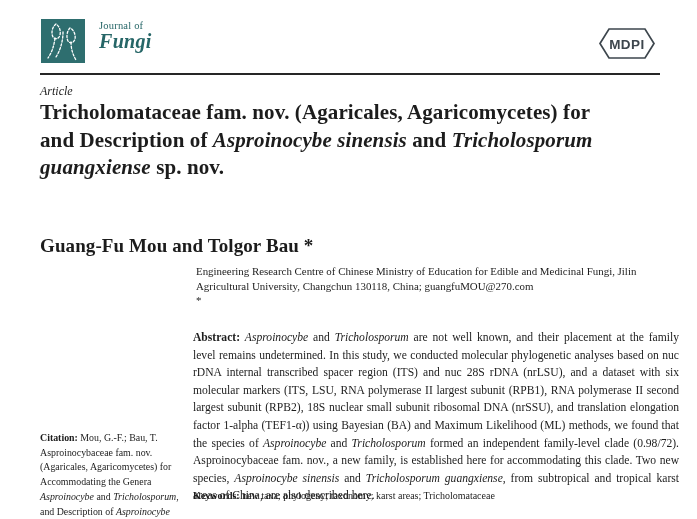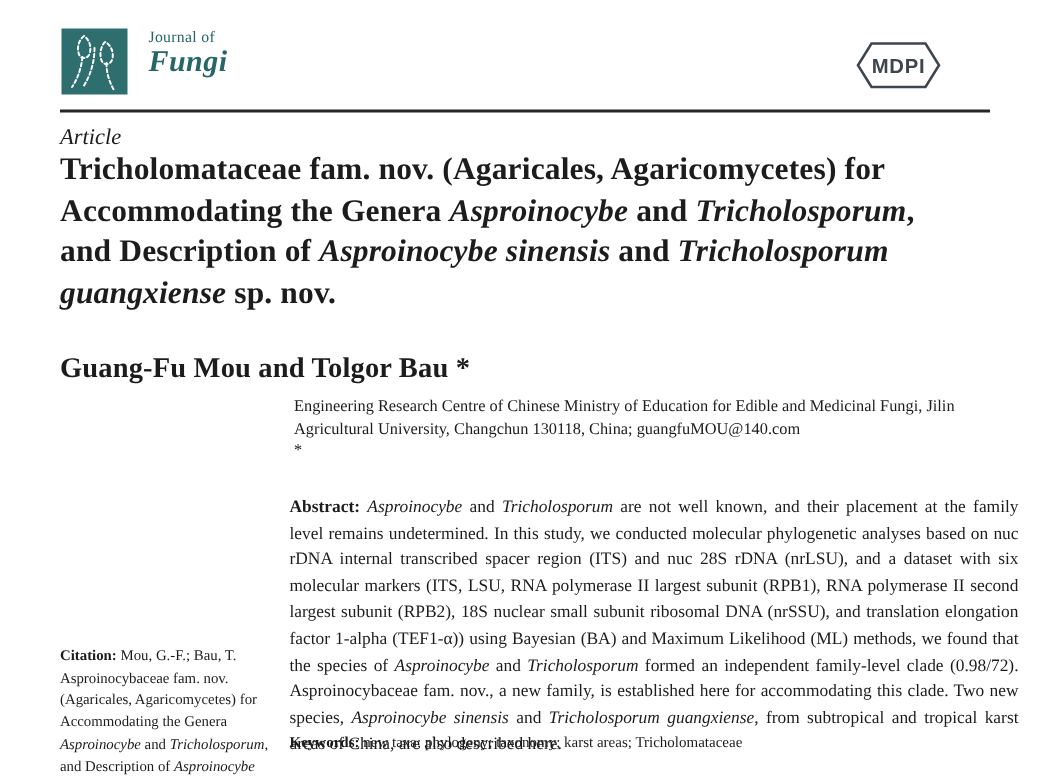--- a/index.html
+++ b/index.html
@@ -11,26 +11,26 @@
   .abs{position:absolute;}
   .it{font-style:italic;}
   .bd{font-weight:bold;}
 
   
   .logo-square{left:41px;top:19px;width:44px;height:44px;background:#2e6e6f;}
   .logo-square svg{display:block;width:44px;height:44px;}
   .journal-text{left:99px;top:20px;color:#266667;}
   .journal-label{font-size:10.5px;letter-spacing:.2px;}
   .journal-name{font-size:20px;font-style:italic;font-weight:bold;margin-top:-1px;letter-spacing:.3px;}
-  .mdpi-logo{left:568px;top:25px;width:62px;height:37px;}
+  .mdpi-logo{left:596px;top:25px;width:62px;height:37px;}
   .mdpi-logo svg{display:block;width:62px;height:37px;}
   .header-rule{left:40px;top:73px;width:620px;height:1.5px;background:#262626;}
 
   
-  .article-type{left:40px;top:84px;font-size:15px;font-style:italic;}
+  .article-type{left:40px;top:84px;font-size:12px;font-style:italic;}
   .paper-title{left:40px;top:99px;width:630px;font-size:21px;line-height:27.5px;font-weight:bold;letter-spacing:.1px;}
   .authors{left:40px;top:235px;font-size:19px;font-weight:bold;letter-spacing:.1px;}
 
   
   .affiliation{left:196px;top:264px;width:488px;font-size:10.9px;line-height:14.6px;}
   .correspondence{display:flex;}
   .corr-marker{width:16px;flex:0 0 16px;}
   .abstract{left:193px;top:329px;width:486px;font-size:11.6px;line-height:17.6px;text-align:justify;}
   .keywords{left:193px;top:490px;width:486px;font-size:10px;}
 
@@ -59,28 +59,27 @@
   <svg viewBox="0 0 62 37">
     <path d="M4 18.5 L13 4 L49 4 L58 18.5 L49 33 L13 33 Z" fill="none" stroke="#3d464d" stroke-width="1.7"></path>
     <text x="31" y="23.5" text-anchor="middle" font-family="Liberation Sans, sans-serif" font-size="13.5" font-weight="bold" letter-spacing="0.5" fill="#3d464d">MDPI</text>
   </svg>
 </div>
 <div class="abs header-rule"></div>
 
 <div class="abs article-type">Article</div>
 <h1 class="abs paper-title" style="margin:0">
     <div><span>Tricholomataceae fam. nov. (Agaricales, Agaricomycetes) for</span></div>
-    <div><span>Accommodating the Genera </span><span class="it">Asproinocybe</span><span> and </span><span class="it">Tricholosporum</span><span>,</span></div>
     <div><span>and Description of </span><span class="it">Asproinocybe sinensis</span><span> and </span><span class="it">Tricholosporum</span></div>
     <div><span class="it">guangxiense</span><span> sp. nov.</span></div>
   </h1>
 <div class="abs authors">Guang-Fu Mou and Tolgor Bau *</div>
 
 <div class="abs affiliation">
-  <div>Engineering Research Centre of Chinese Ministry of Education for Edible and Medicinal Fungi, Jilin Agricultural University, Changchun 130118, China; guangfuMOU@140.com</div>
+  <div>Engineering Research Centre of Chinese Ministry of Education for Edible and Medicinal Fungi, Jilin Agricultural University, Changchun 130118, China; guangfuMOU@270.com</div>
   <div class="correspondence">
     <span class="corr-marker">*</span>
   </div>
 </div>
 
 <p class="abs abstract" style="margin:0"><span class="bd">Abstract: </span><span class="it">Asproinocybe</span><span> and </span><span class="it">Tricholosporum</span><span> are not well known, and their placement at the family level remains undetermined. In this study, we conducted molecular phylogenetic analyses based on nuc rDNA internal transcribed spacer region (ITS) and nuc 28S rDNA (nrLSU), and a dataset with six molecular markers (ITS, LSU, RNA polymerase II largest subunit (RPB1), RNA polymerase II second largest subunit (RPB2), 18S nuclear small subunit ribosomal DNA (nrSSU), and translation elongation factor 1-alpha (TEF1-α)) using Bayesian (BA) and Maximum Likelihood (ML) methods, we found that the species of </span><span class="it">Asproinocybe</span><span> and </span><span class="it">Tricholosporum</span><span> formed an independent family-level clade (0.98/72). Asproinocybaceae fam. nov., a new family, is established here for accommodating this clade. Two new species, </span><span class="it">Asproinocybe sinensis</span><span> and </span><span class="it">Tricholosporum guangxiense</span><span>, from subtropical and tropical karst areas of China, are also described here.</span></p>
 
 <p class="abs keywords" style="margin:0"><span class="bd">Keywords: </span><span>new taxa; phylogeny; taxonomy; karst areas; Tricholomataceae</span></p>
 
 <div class="abs citation"><span class="bd">Citation: </span><span>Mou, G.-F.; Bau, T. Asproinocybaceae fam. nov. (Agaricales, Agaricomycetes) for Accommodating the Genera </span><span class="it">Asproinocybe</span><span> and </span><span class="it">Tricholosporum</span><span>, and Description of </span><span class="it">Asproinocybe sinensis</span></div>

